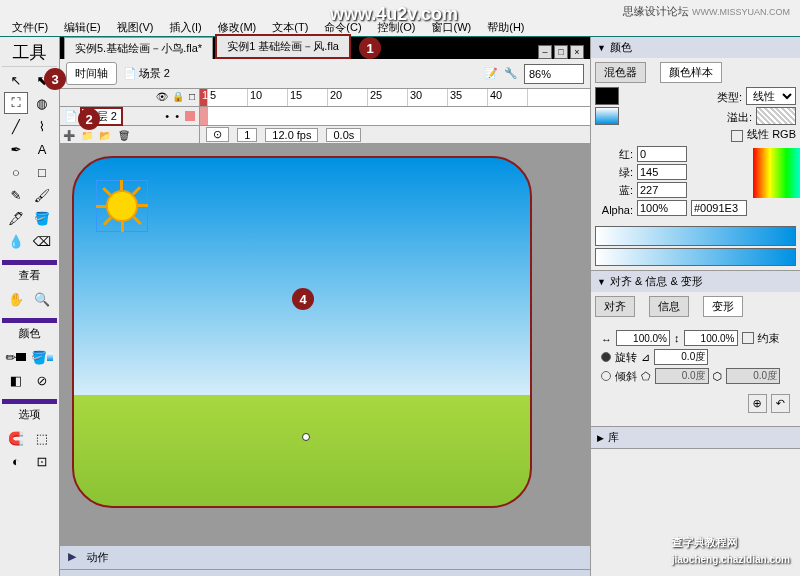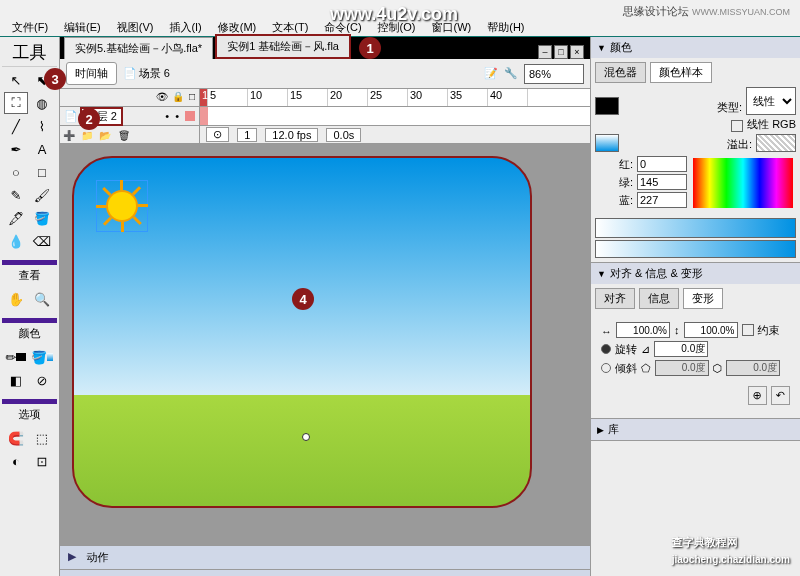--- a/index.html
+++ b/index.html
@@ -54,37 +54,37 @@
 .ground-dot{position:absolute;bottom:65px;left:50%;width:8px;height:8px;border:1px solid #333;border-radius:50%;background:#fff}
 .callout{position:absolute;width:22px;height:22px;background:#8b1a1a;border-radius:50%;color:#fff;display:flex;align-items:center;justify-content:center;font-weight:bold;font-size:13px;z-index:50}
 .bottom-panels{background:#d0d8e8}
 .bp-row{padding:4px 8px;border-top:1px solid #999;display:flex;gap:10px;font-size:11px}
 .bp-row .arrow{color:#336}
 .right-panels{width:210px;background:#ededed;border-left:1px solid #999;display:flex;flex-direction:column}
 .panel{border-bottom:1px solid #999}
 .panel-head{background:#d8dce8;padding:3px 6px;display:flex;align-items:center;font-size:11px}
 .panel-head .tri{margin-right:4px;font-size:9px}
 .panel-body{padding:4px}
-.subtabs{display:flex;gap:4px;margin-bottom:4px}
+.subtabs{display:flex;gap:14px;margin-bottom:4px}
 .subtabs span{padding:2px 8px;background:#ddd;border:1px solid #999;font-size:11px}
 .subtabs span.active{background:#fff}
 .field-row{display:flex;align-items:flex-end;gap:4px;margin:2px 0;font-size:11px}
 .field-row label{width:38px;text-align:right}
 .field-row input{width:50px;height:16px;border:1px solid #666;padding:0 2px;font-size:11px}
 .swatch{width:24px;height:18px;border:1px solid #666;background:#fff}
 .color-picker{display:flex;gap:2px;margin-top:4px}
 .hue-strip{width:100px;height:50px;background:linear-gradient(to right,red,yellow,lime,cyan,blue,magenta,red)}
 .grad-preview{width:100%;height:20px;background:linear-gradient(to right,#fff,#0091e3);border:1px solid #666;margin-top:8px}
 .grad-preview2{width:100%;height:18px;background:linear-gradient(to right,#fff,#0091e3);border:1px solid #666;margin-top:2px}
 .align-body{padding:6px}
 .transform-row{display:flex;align-items:center;gap:4px;margin:3px 0}
 .transform-row input{width:54px;height:16px;border:1px solid #666;font-size:10px;text-align:right;padding-right:2px}
 .checkbox{width:12px;height:12px;border:1px solid #666;display:inline-block}
 .radio{width:10px;height:10px;border:1px solid #666;border-radius:50%;display:inline-block}
-.sel-dd{width:50px;height:28px;border:1px solid #666;background:#fff;font-size:11px;padding:0 2px}
+.sel-dd{width:50px;height:18px;border:1px solid #666;background:#fff;font-size:11px;padding:0 2px}
 </style>
 </head>
 <body>
 
 <div class="watermark">www.4u2v.com</div>
 <div class="watermark2"><span>思缘设计论坛</span> <span style="font-size:9px;color:#888">WWW.MISSYUAN.COM</span></div>
 <div class="watermark3"><span>查字典教程网</span><br><span style="font-size:10px">jiaocheng.chazidian.com</span></div>
 
 <div class="menubar">
   <span>文件(F)</span>
@@ -149,21 +149,21 @@
       <div class="tab active">实例1 基础绘画－风.fla</div>
       <div class="callout" style="position:relative;top:0;left:6px">1</div>
       <div class="win-ctrl">
         <span>–</span>
         <span>□</span>
         <span>×</span>
       </div>
     </div>
     <div class="toolbar">
       <button class="tbtn">时间轴</button>
-      <div class="scene">📄<span>场景 6</span></div>
+      <div class="scene">📄<span>场景 2</span></div>
       <div style="flex:1"></div>
       <span>📝</span>
       <span>🔧</span>
       <input class="zoom-sel" value="86%" style="">
     </div>
     <div class="timeline">
       <div class="tl-header">
         <div class="tl-layers">
           <div class="tl-icons">
             <span>👁</span>
@@ -259,44 +259,49 @@
         <div class="subtabs">
           <span>混色器</span>
           <span class="active">颜色样本</span>
         </div>
         <div class="field-row">
           <span class="swatch" style="background:#000"></span>
           <div style="flex:1"></div>
           <label>类型:</label>
           <select class="sel-dd"><option>线性</option></select>
         </div>
-        <div class="field-row" style="justify-content:flex-end">
-          <span class="checkbox"></span>
-          <span>线性 RGB</span>
-        </div>
         <div class="field-row">
           <span class="swatch" style="background:linear-gradient(#fff,#0091e3)"></span>
           <div style="flex:1"></div>
           <label>溢出:</label>
           <span class="swatch" style="width:40px;background:repeating-linear-gradient(45deg,#ccc,#ccc 2px,#fff 2px,#fff 4px)"></span>
+        </div>
+        <div class="field-row" style="justify-content:flex-end">
+          <span class="checkbox"></span>
+          <span>线性 RGB</span>
         </div>
         <div style="display:flex;gap:6px">
           <div>
             <div class="field-row">
                 <label>红:</label>
                 <input value="0" style="">
               </div>
             <div class="field-row">
                 <label>绿:</label>
                 <input value="145" style="">
               </div>
             <div class="field-row">
                 <label>蓝:</label>
                 <input value="227" style="">
               </div>
+            <div class="field-row">
+                <label style="width:38px">Alpha:</label>
+                <input value="100%" style="">
+                <input style="width: 56px;" value="#0091E3">
+              </div>
           </div>
           <div class="color-picker">
             <div class="hue-strip"></div>
 
           </div>
         </div>
         <div class="grad-preview"></div>
         <div class="grad-preview2"></div>
       </div>
     </div>

